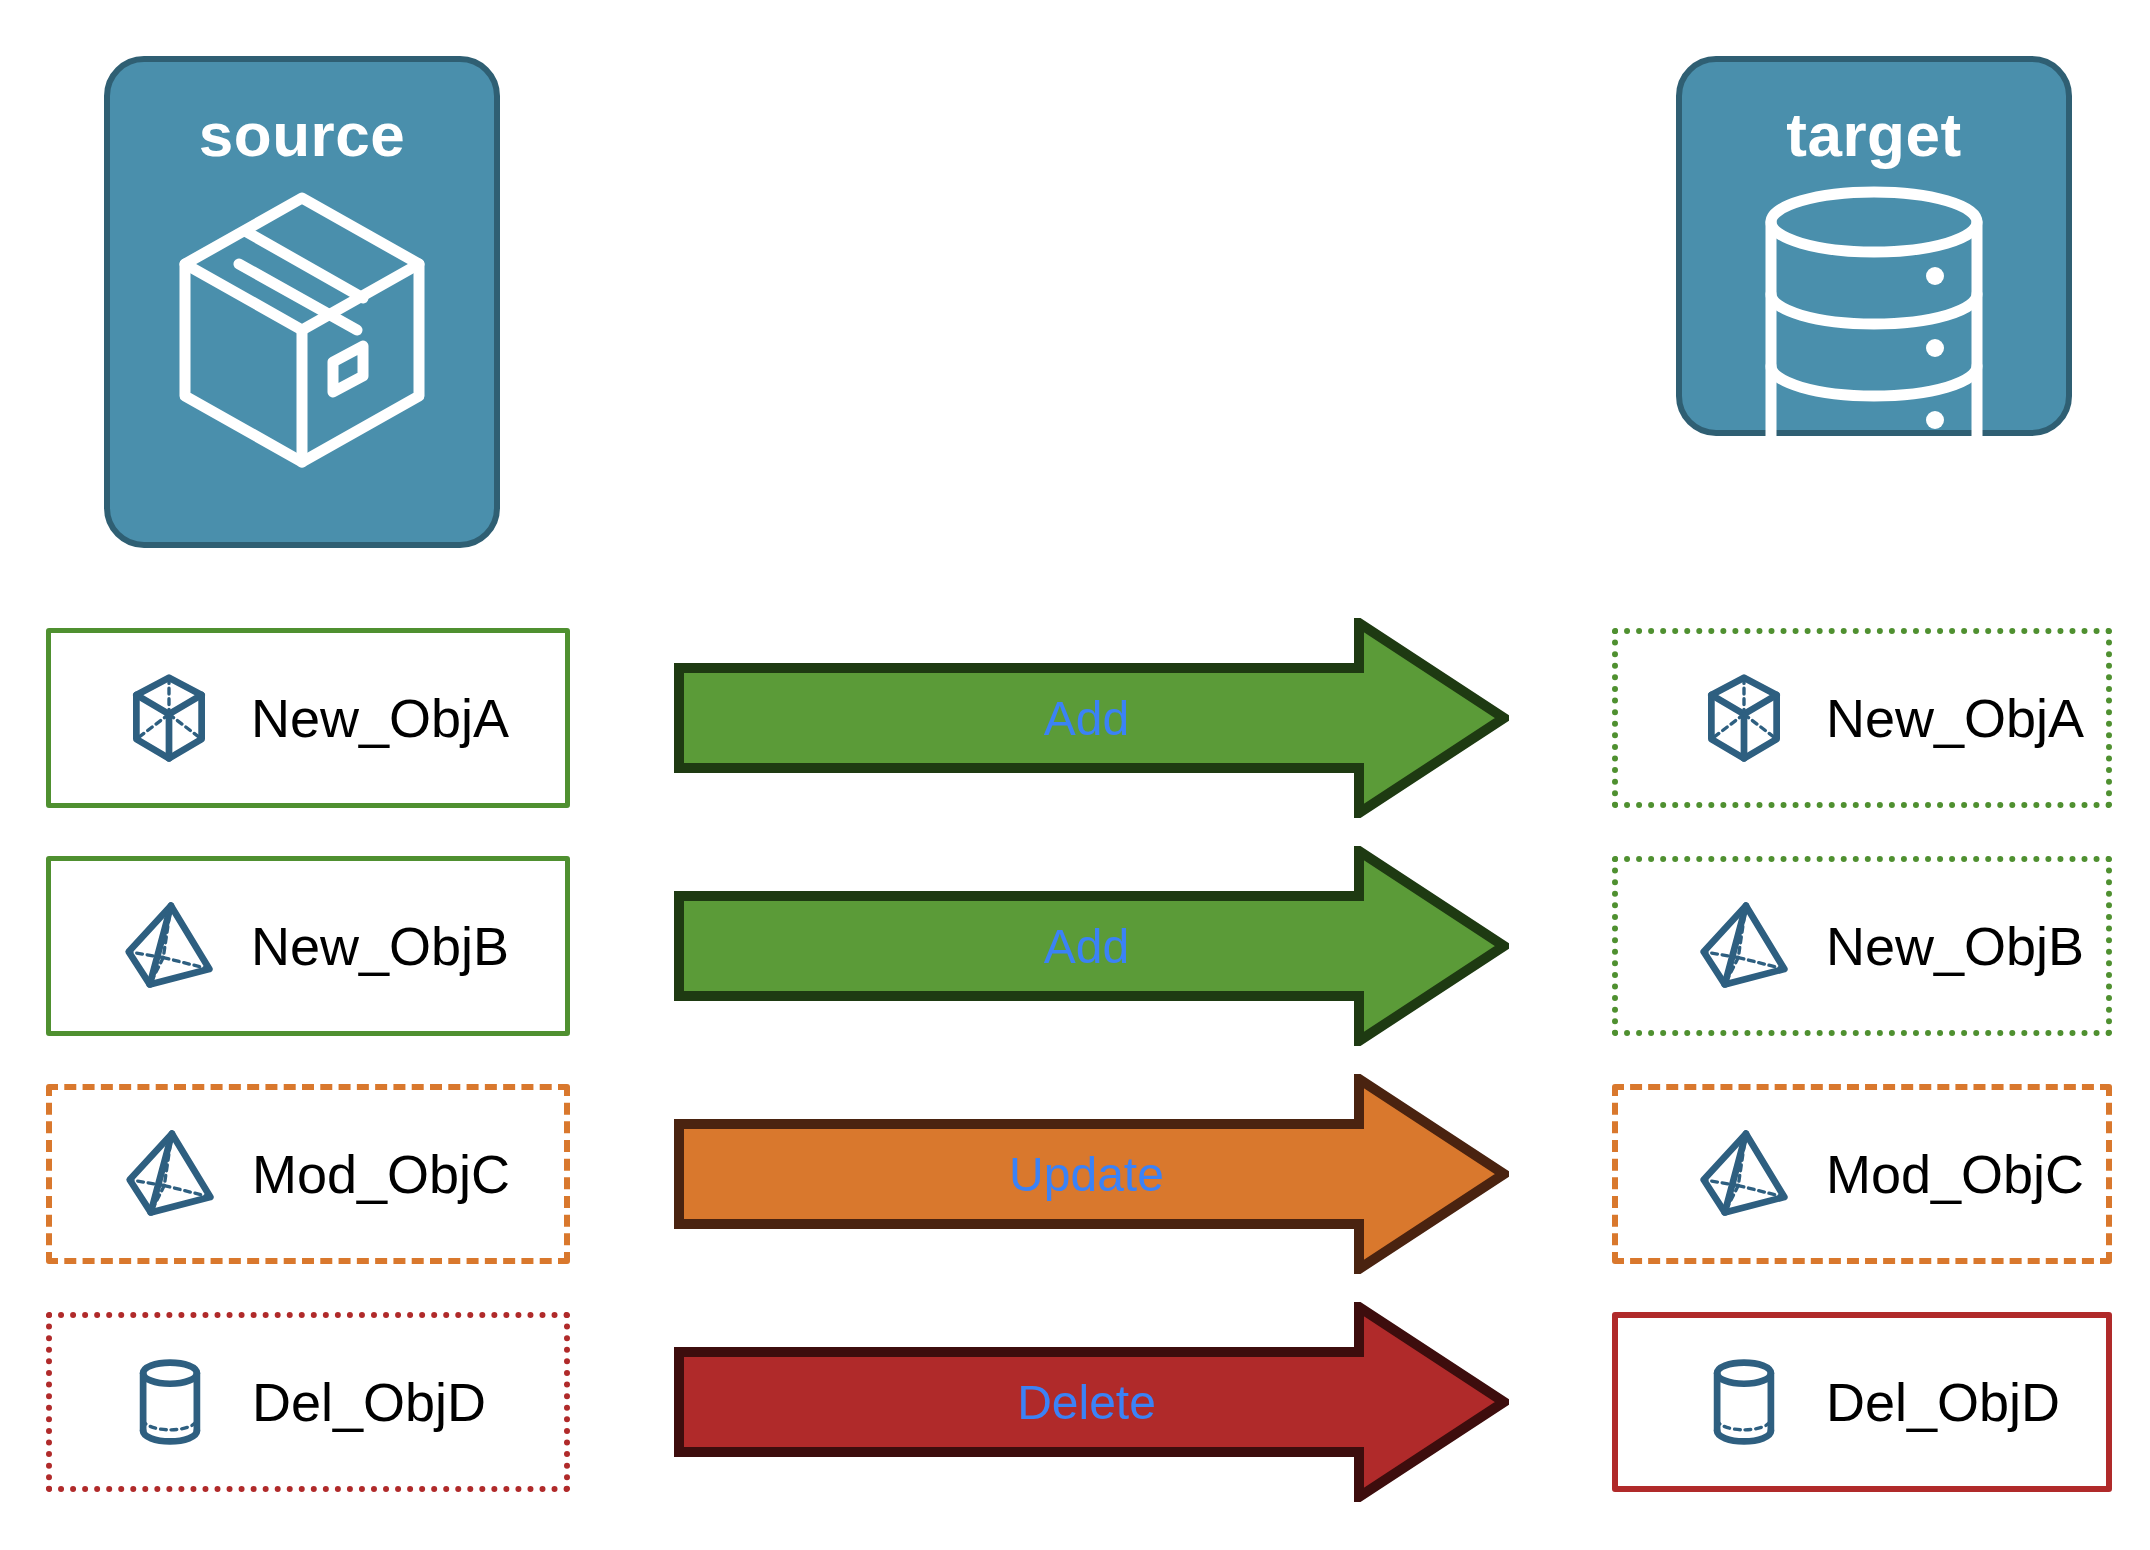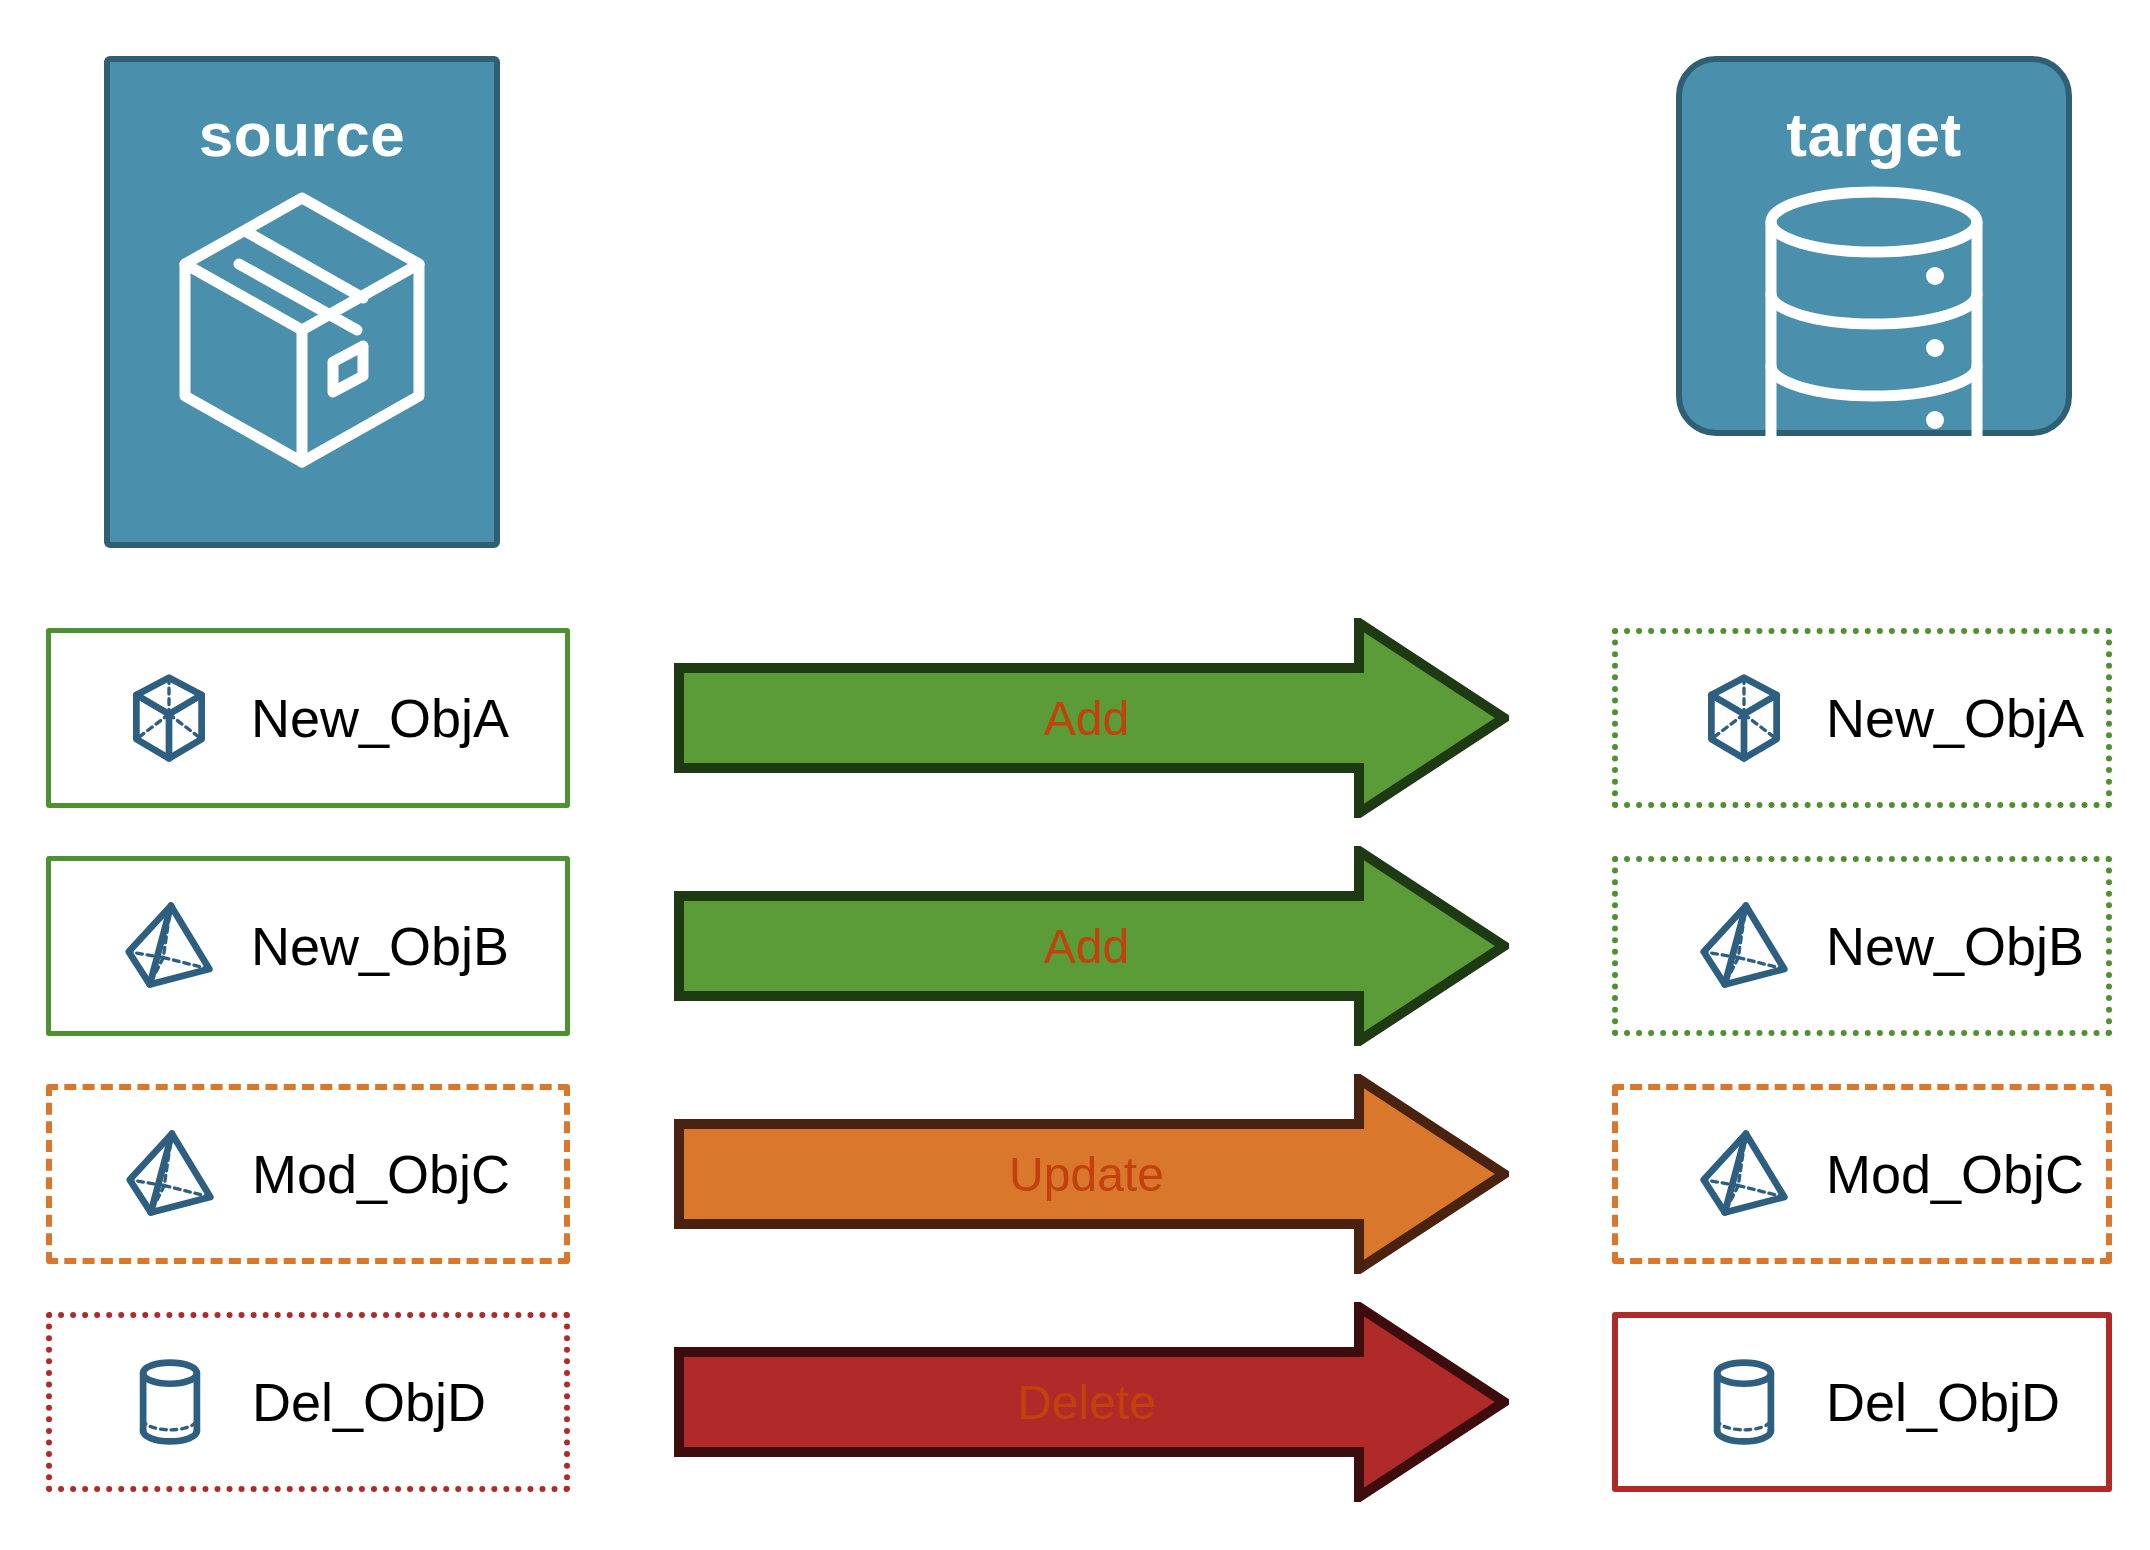--- a/index.html
+++ b/index.html
@@ -97,32 +97,32 @@
   .action-arrow {
     position: absolute;
   }
   .action-arrow .label {
     position: absolute;
     left: 0;
     width: 825px;
     top: 50%;
     transform: translateY(-50%);
     text-align: center;
-    color: #c2410c;
+    color: #3b82f6;
     font-size: 48px;
     pointer-events: none;
     white-space: nowrap;
   }
 </style>
 </head>
 <body>
 
 <div id="stage">
 
-  <div class="endpoint-card" style="left:104px; top:56px; width:396px; height:492px;border-radius:6px;">
+  <div class="endpoint-card" style="left:104px; top:56px; width:396px; height:492px;">
     <div class="endpoint-title">source</div>
     <div class="endpoint-icon">
       <svg width="270" height="300" viewBox="0 0 270 300" fill="none" stroke="#ffffff" stroke-width="11" stroke-linejoin="round" stroke-linecap="round">
 
         <path d="M135 18 L252 84 L252 216 L135 282 L18 216 L18 84 Z"></path>
 
         <path d="M18 84 L135 150 L252 84"></path>
         <path d="M135 150 L135 282"></path>
 
         <path d="M78 51 L196 118"></path>

